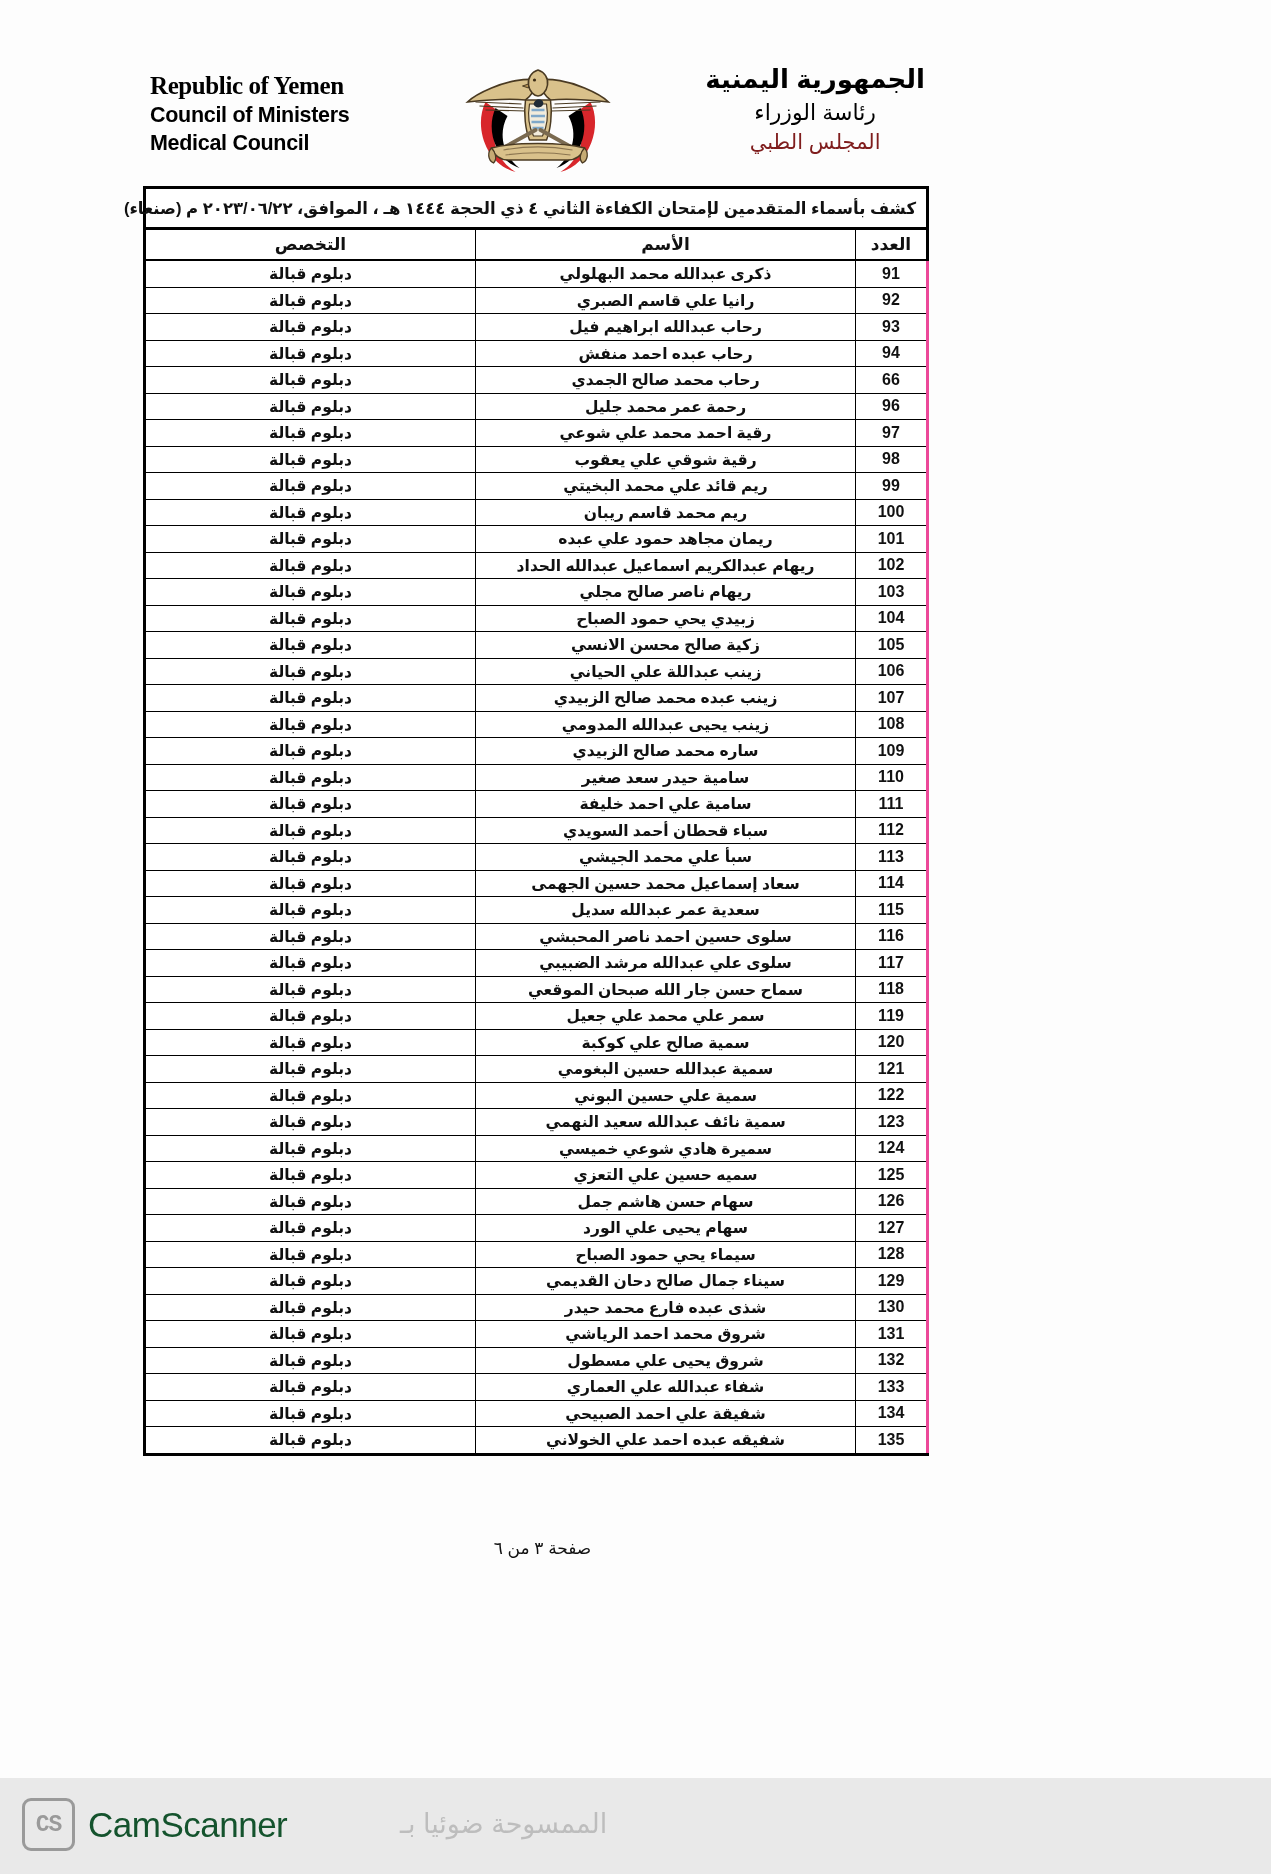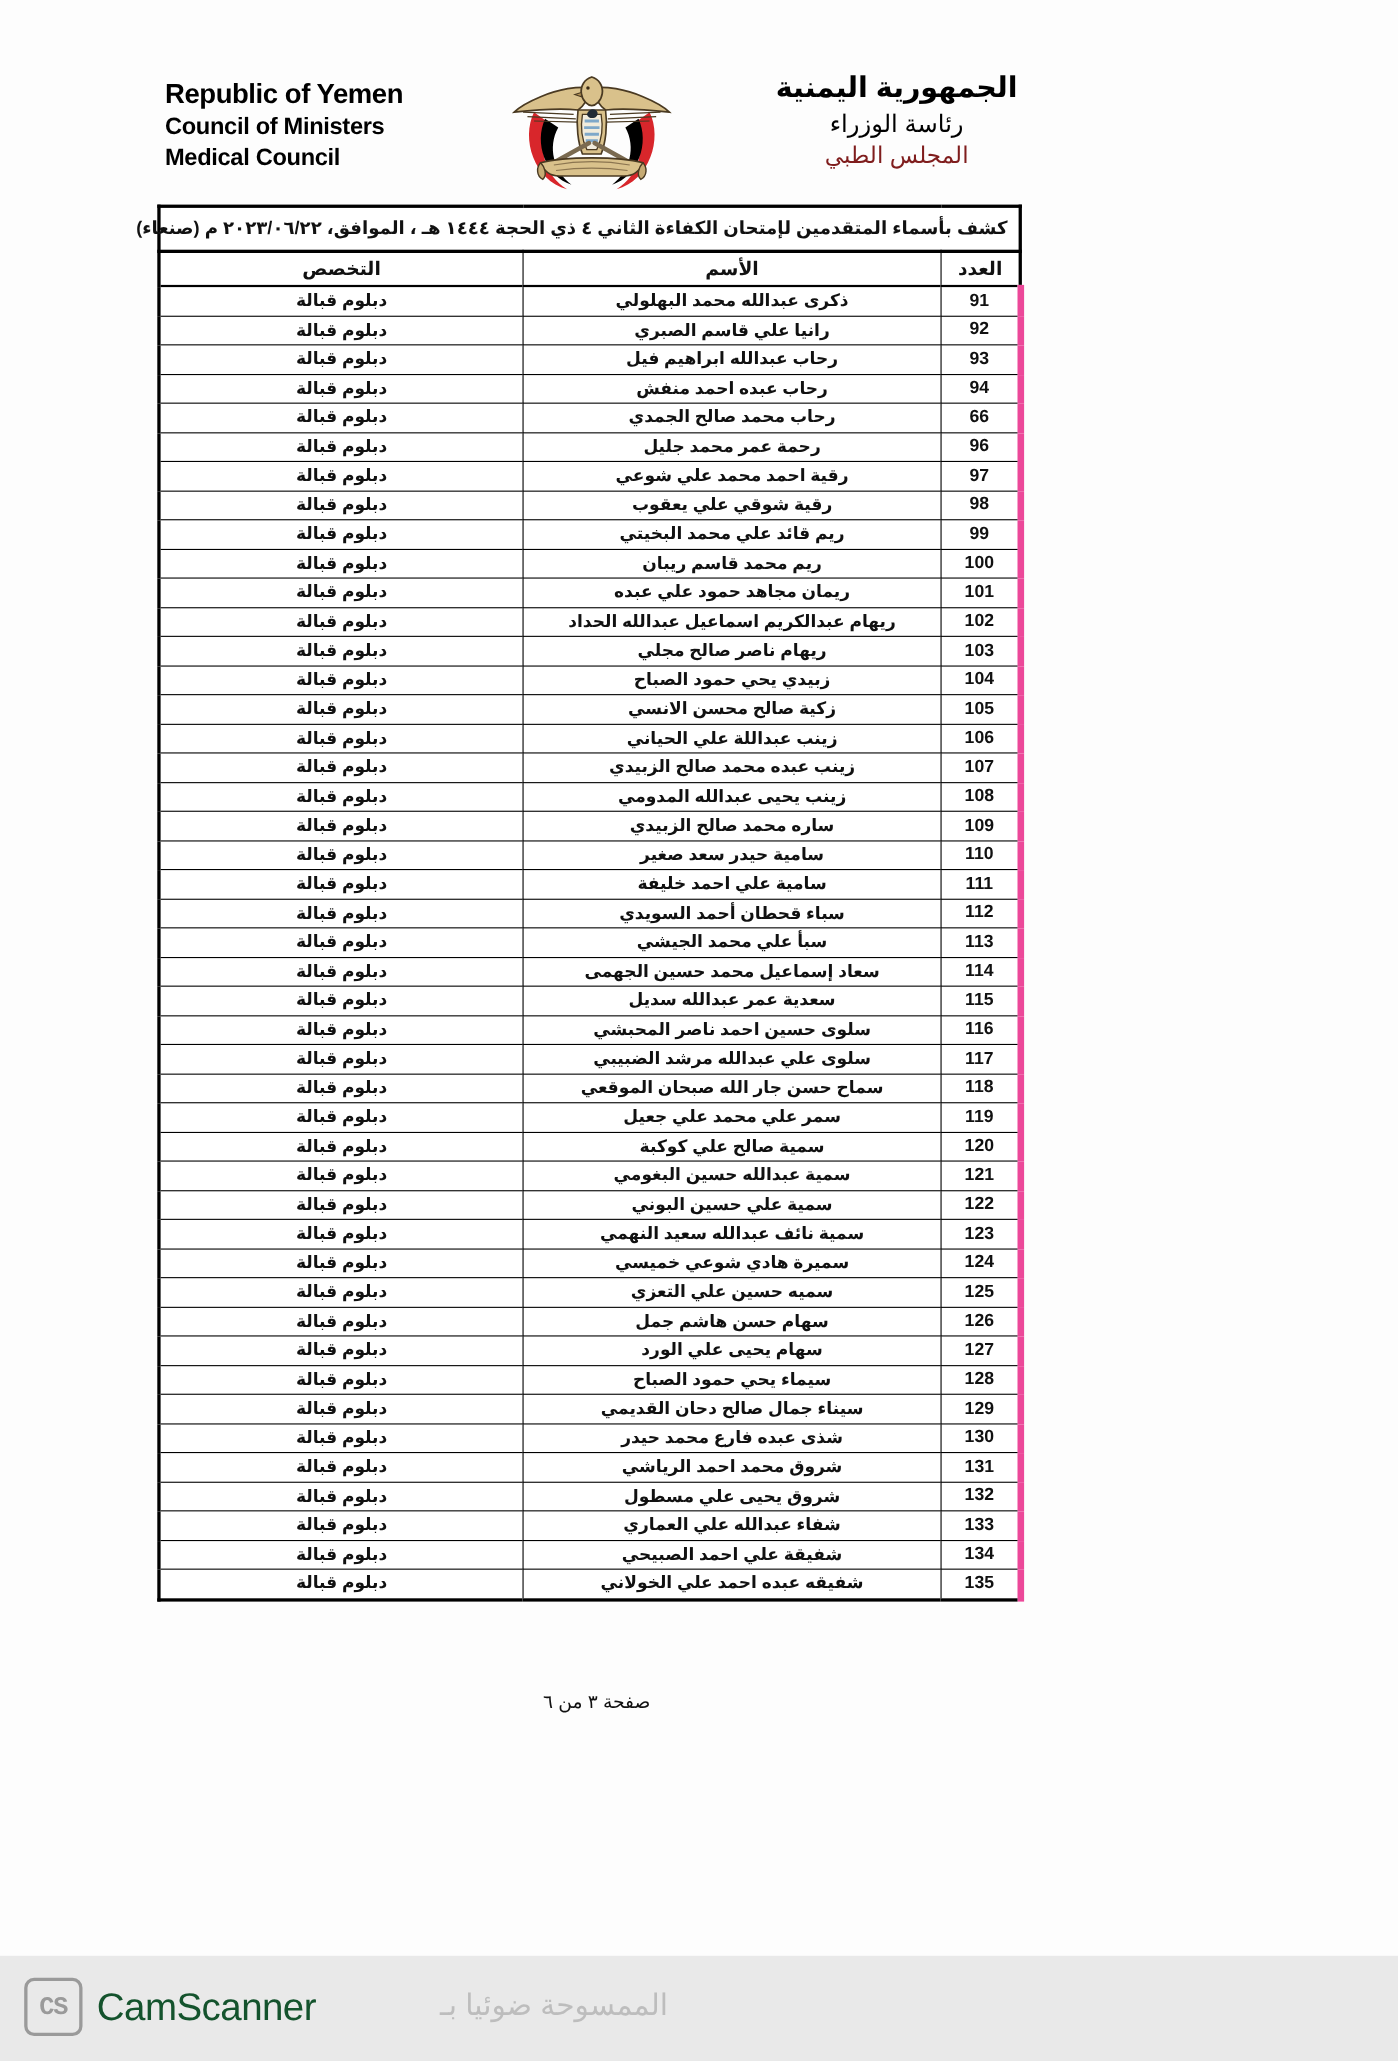--- a/index.html
+++ b/index.html
@@ -37,20 +37,21 @@
     left: 0;
     top: 8px;
     text-align: left;
     line-height: 1.28;
   }
   .hdr-left .l1 {
     font-size: 25px;
     font-weight: bold;
     letter-spacing: -0.4px;
     color: #000;
+    font-family: Liberation Serif, serif;
   }
   .hdr-left .l2, .hdr-left .l3 {
     font-size: 21.5px;
     font-weight: bold;
     letter-spacing: -0.3px;
     color: #000;
   }
 
   .hdr-right {
     position: absolute;
@@ -130,21 +131,21 @@
     font-weight: bold;
     text-align: center;
     vertical-align: middle;
     line-height: 1;
   }
   tbody td.num {
     font-size: 16px;
     font-family: "Liberation Sans", "DejaVu Sans", sans-serif;
   }
   tbody tr:last-child td { border-bottom: 3px solid #000; }
-  tbody td:first-child { border-right: 6px solid #ec4899; }
+  tbody td:first-child { border-right: 3px solid #ec4899; }
   tbody td:last-child  { border-left: 3px solid #000; }
   thead th:first-child { border-right: 3px solid #000; }
   thead th:last-child  { border-left: 3px solid #000; }
 
   
   .page-footer {
     position: absolute;
     left: 0;
     top: 1538px;
     width: 1085px;

